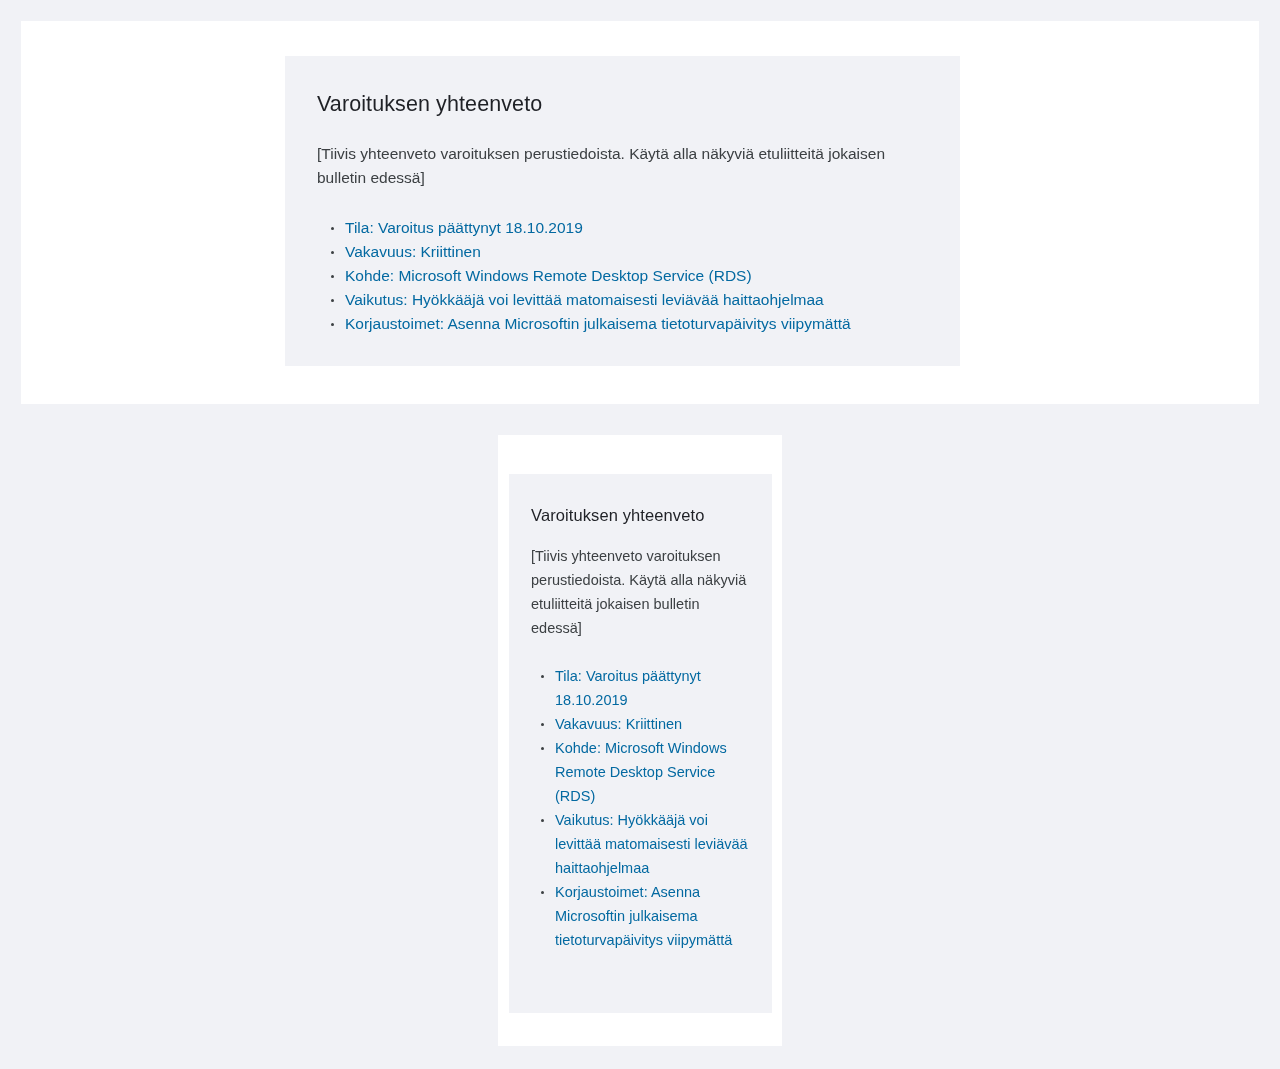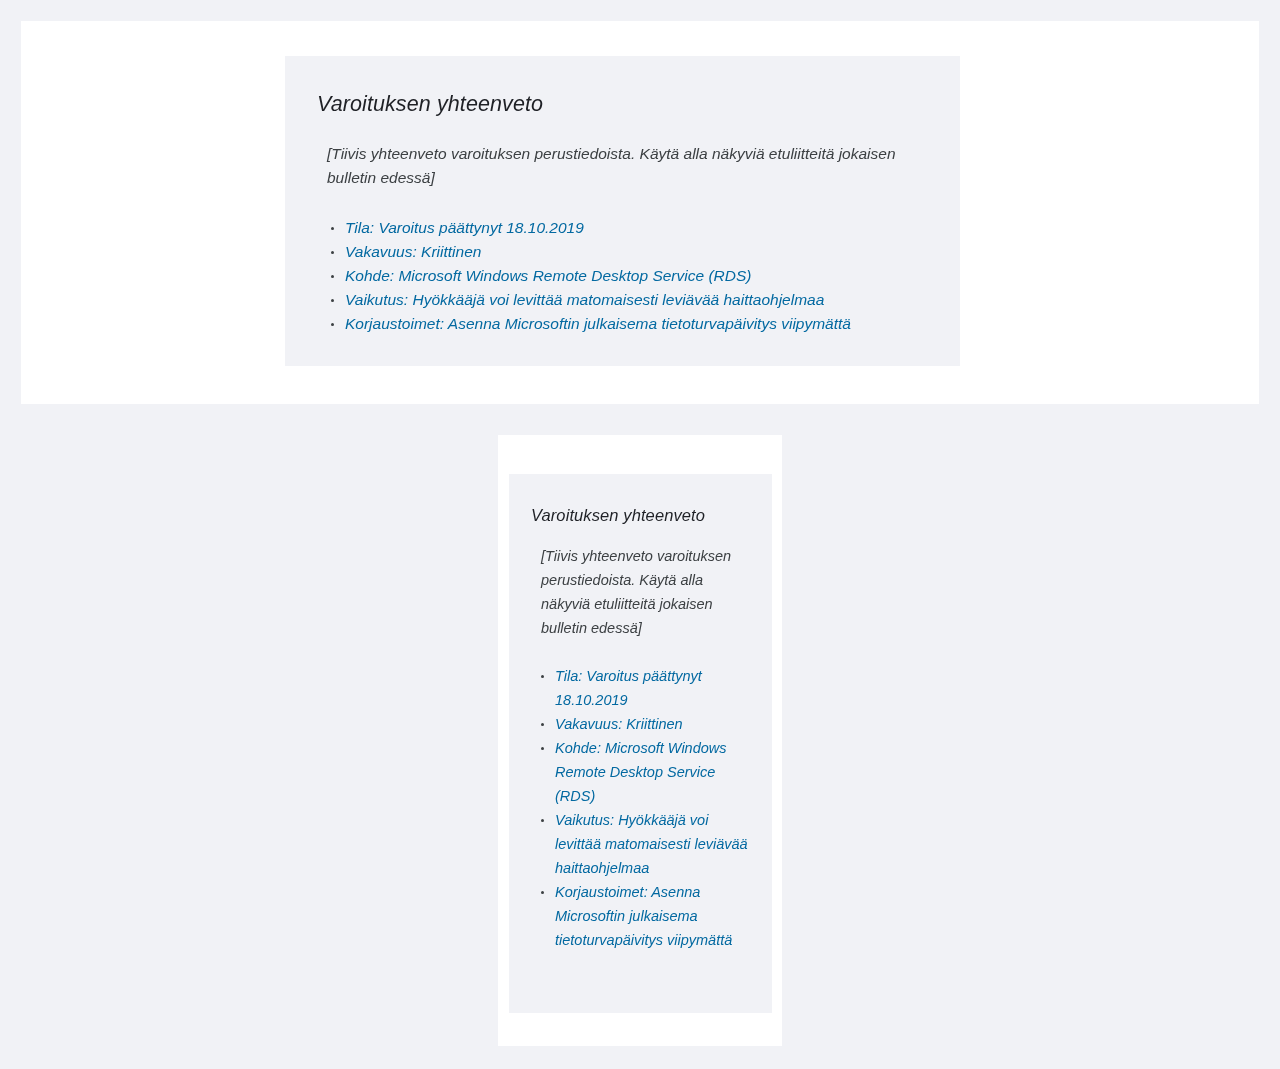--- a/index.html
+++ b/index.html
@@ -13,41 +13,40 @@
     background: #f1f2f6;
     font-family: "Liberation Sans", "DejaVu Sans", sans-serif;
     -webkit-font-smoothing: antialiased;
     overflow: hidden;
   }
 
   .viewport-stack {
     position: relative;
     width: 1280px;
     height: 981px;
-    font-style: italic;
   }
 
   
   .preview-card {
     position: absolute;
     background: #ffffff;
     box-sizing: border-box;
   }
   .callout {
     background: #f1f2f6;
     box-sizing: border-box;
   }
   .callout-title {
     margin: 0;
     color: #1f2126;
     font-weight: 400;
     letter-spacing: 0.1px;
   }
   .callout-intro {
-    margin: 10px;
+    margin: 0;
     color: #3c4043;
   }
   .callout-list {
     margin: 0;
     padding: 0;
     list-style: none;
     color: #0369a1;
   }
   .callout-list li {
     position: relative;

